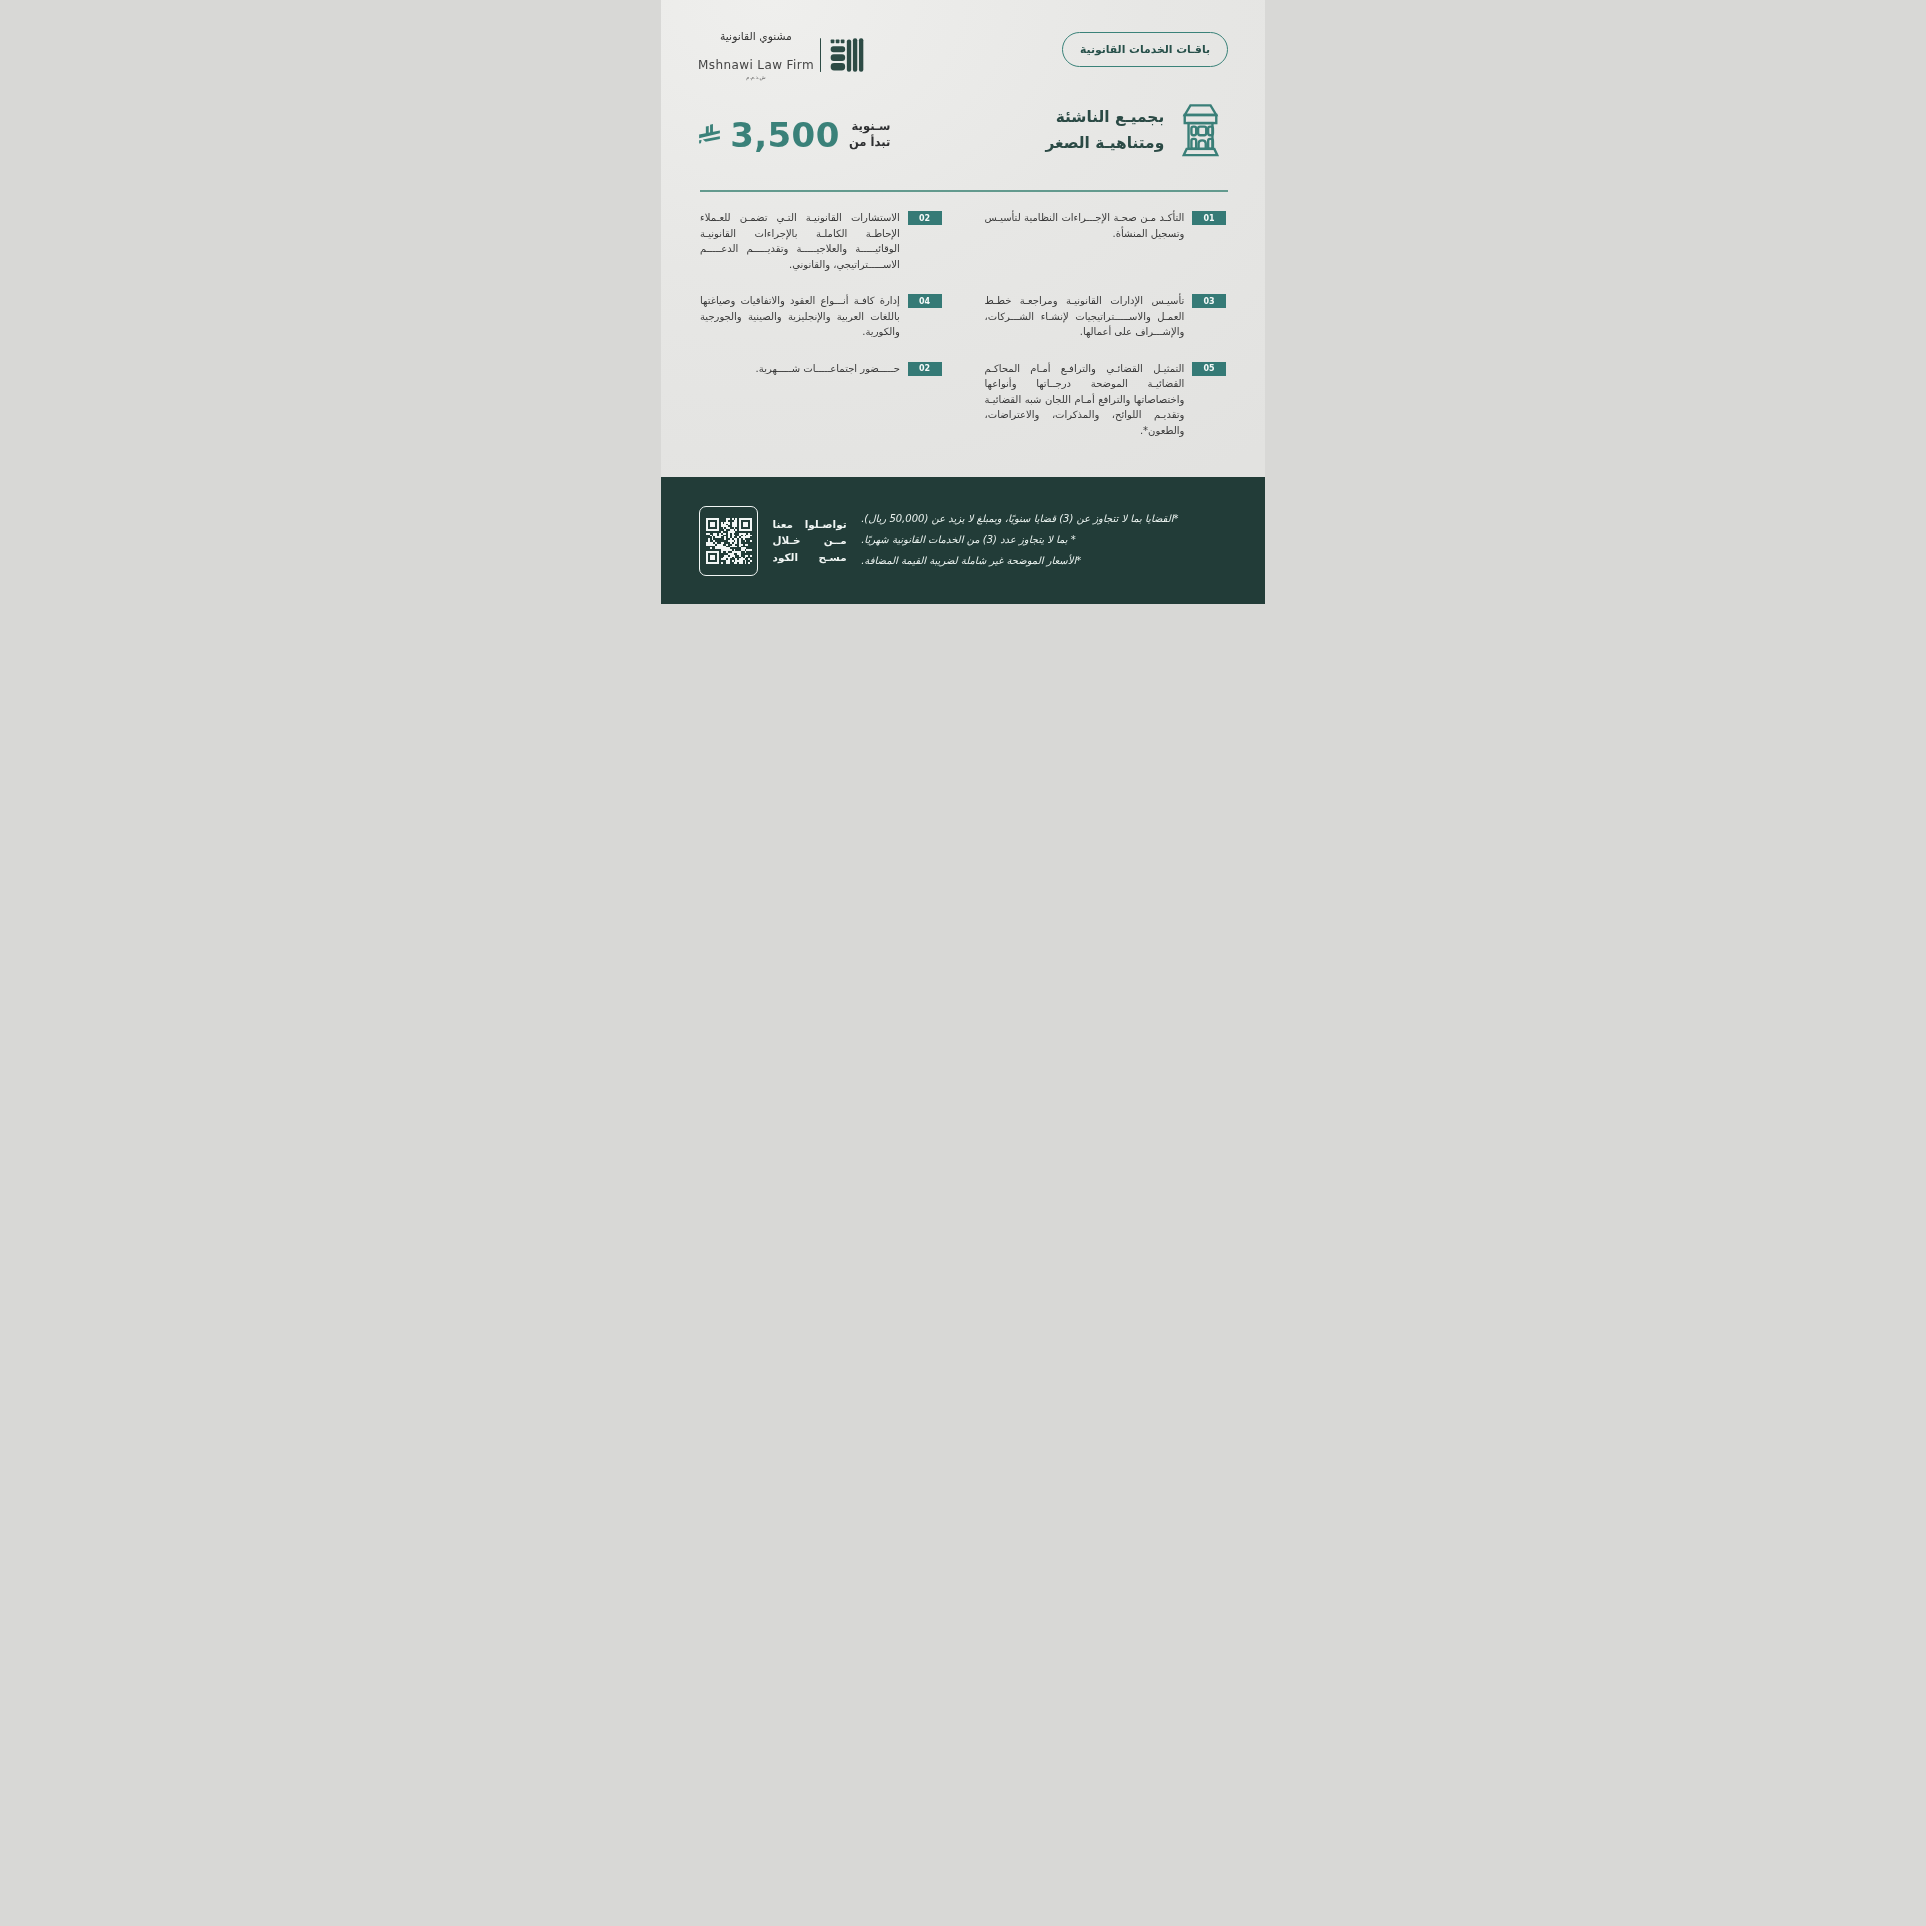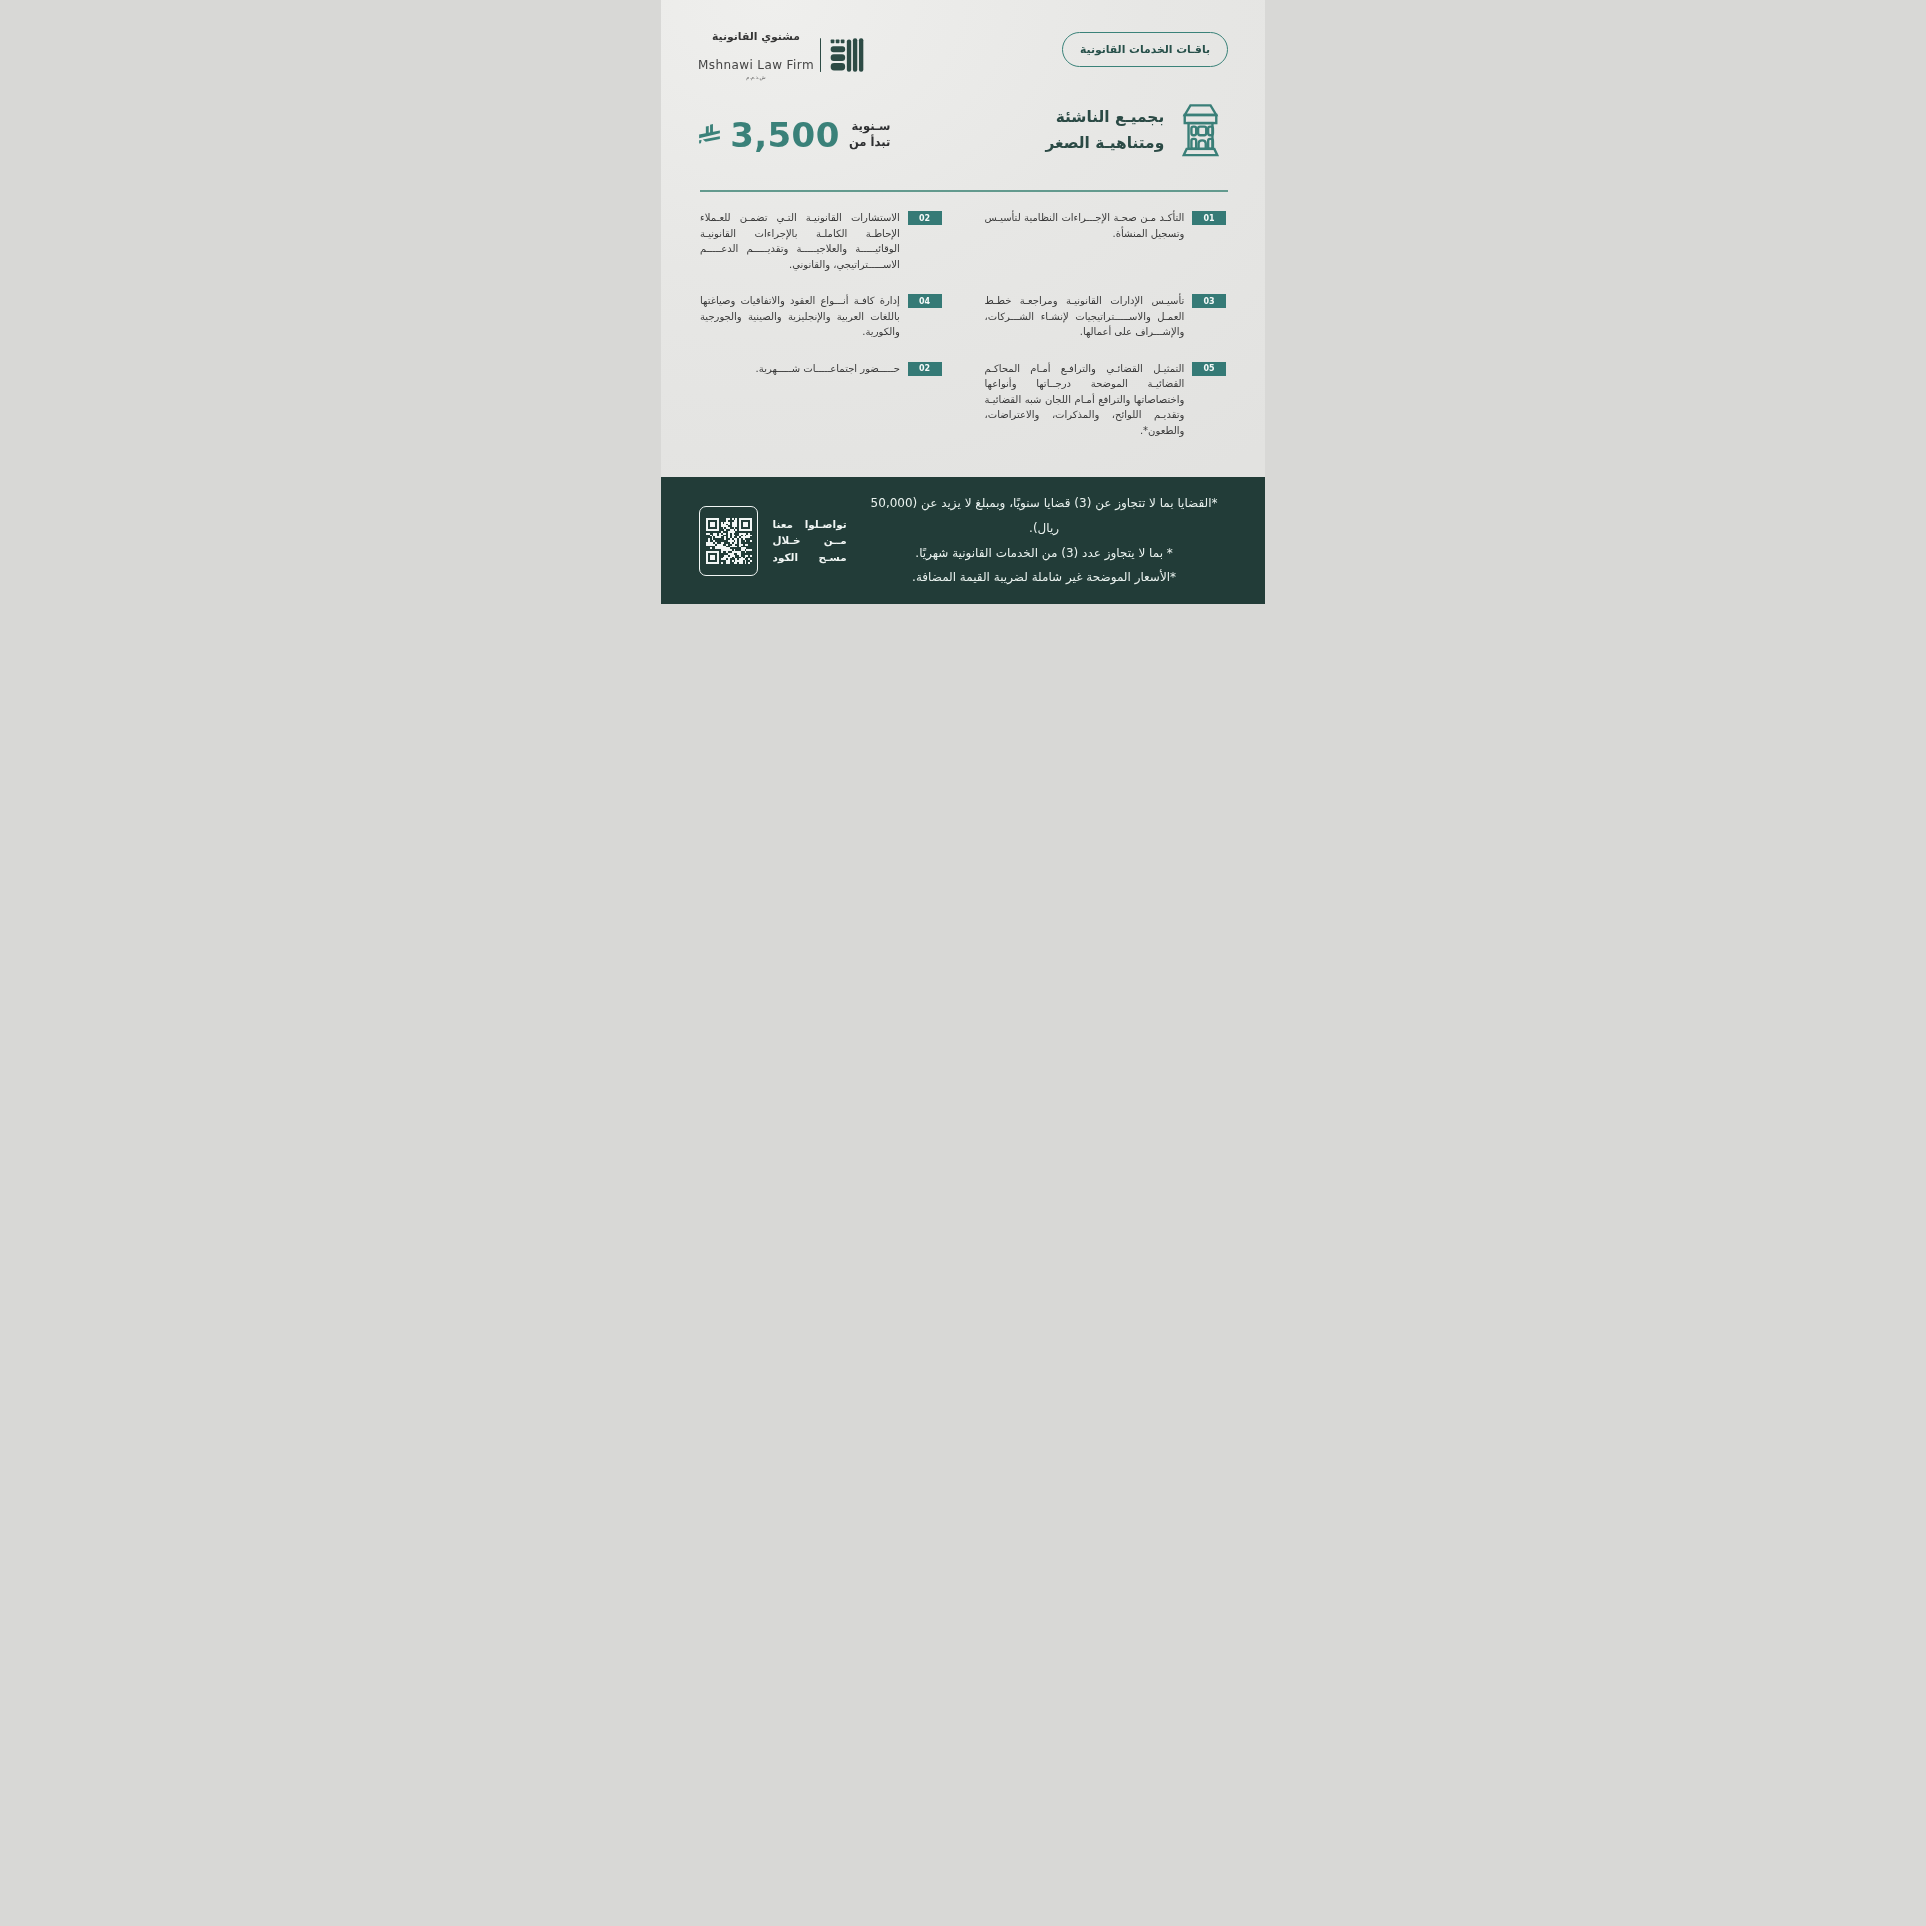--- a/index.html
+++ b/index.html
@@ -11,21 +11,21 @@
     font-family:"DejaVu Sans",sans-serif;
     background:
       radial-gradient(130% 95% at 18% 0%, #efefed 0%, #e7e7e5 48%, #e2e2e0 100%);
     color:#3a3a3a;
   }
   
   .header{position:absolute;top:30px;left:37px;right:37px;
     display:flex;justify-content:space-between;align-items:flex-start;}
   .logo{display:flex;align-items:center;gap:6.2px;direction:ltr;}
   .logo-text{text-align:center;min-width:83px;}
-  .logo-ar{font-size:10.8px;font-weight:bold;color:#353535;direction:rtl;}
+  .logo-ar{font-size:10.8px;font-weight:normal;color:#353535;direction:rtl;}
   .logo-en{font-size:12px;color:#454545;margin-top:15px;letter-spacing:0.4px;}
   .logo-form{font-size:5px;color:#5a5a5a;margin-top:1.5px;direction:rtl;letter-spacing:0.4px;}
   .logo-sep{width:1.2px;height:34px;background:#2d4b45;border-radius:0.8px;}
   .logo-mark svg{width:37px;height:34px;display:block;}
   .pill{
     border:1.5px solid #3a8279;border-radius:18.5px;
     padding:10px 17px;
     font-size:10.8px;font-weight:bold;color:#27504a;
     direction:rtl;white-space:nowrap;margin-top:2px;
     background:transparent;
@@ -53,21 +53,21 @@
   .item-text{font-size:10px;line-height:1.55;color:#3a3a3a;text-align:justify;direction:rtl;}
   
   .footer{position:absolute;left:0;right:0;bottom:0;height:127px;background:#223c38;
     display:flex;align-items:center;gap:14.6px;padding:0 38px;box-sizing:border-box;direction:ltr;}
   .qr-box{flex:0 0 auto;width:57px;height:68px;border:1.5px solid #f2f6f5;border-radius:7px;
     display:flex;align-items:center;justify-content:center;}
   .qr-box svg{width:46px;height:46px;display:block;}
   .contact{flex:0 0 auto;width:74px;direction:rtl;color:#f1f6f4;
     font-size:10.4px;font-weight:bold;line-height:1.6;}
   .contact-line{text-align:justify;text-align-last:justify;}
-  .notes{flex:1;direction:rtl;text-align:center;color:#eaf2ef;font-size:12px;line-height:2.08;}
+  .notes{flex:1;direction:rtl;text-align:left;color:#eaf2ef;font-size:10px;line-height:2.08;font-style:italic;}
 </style>
 </head>
 <body>
 
 <div class="page">
 
   <div class="header">
     <div class="logo">
       <div class="logo-text">
         <div class="logo-ar">مشنوي القانونية</div>

